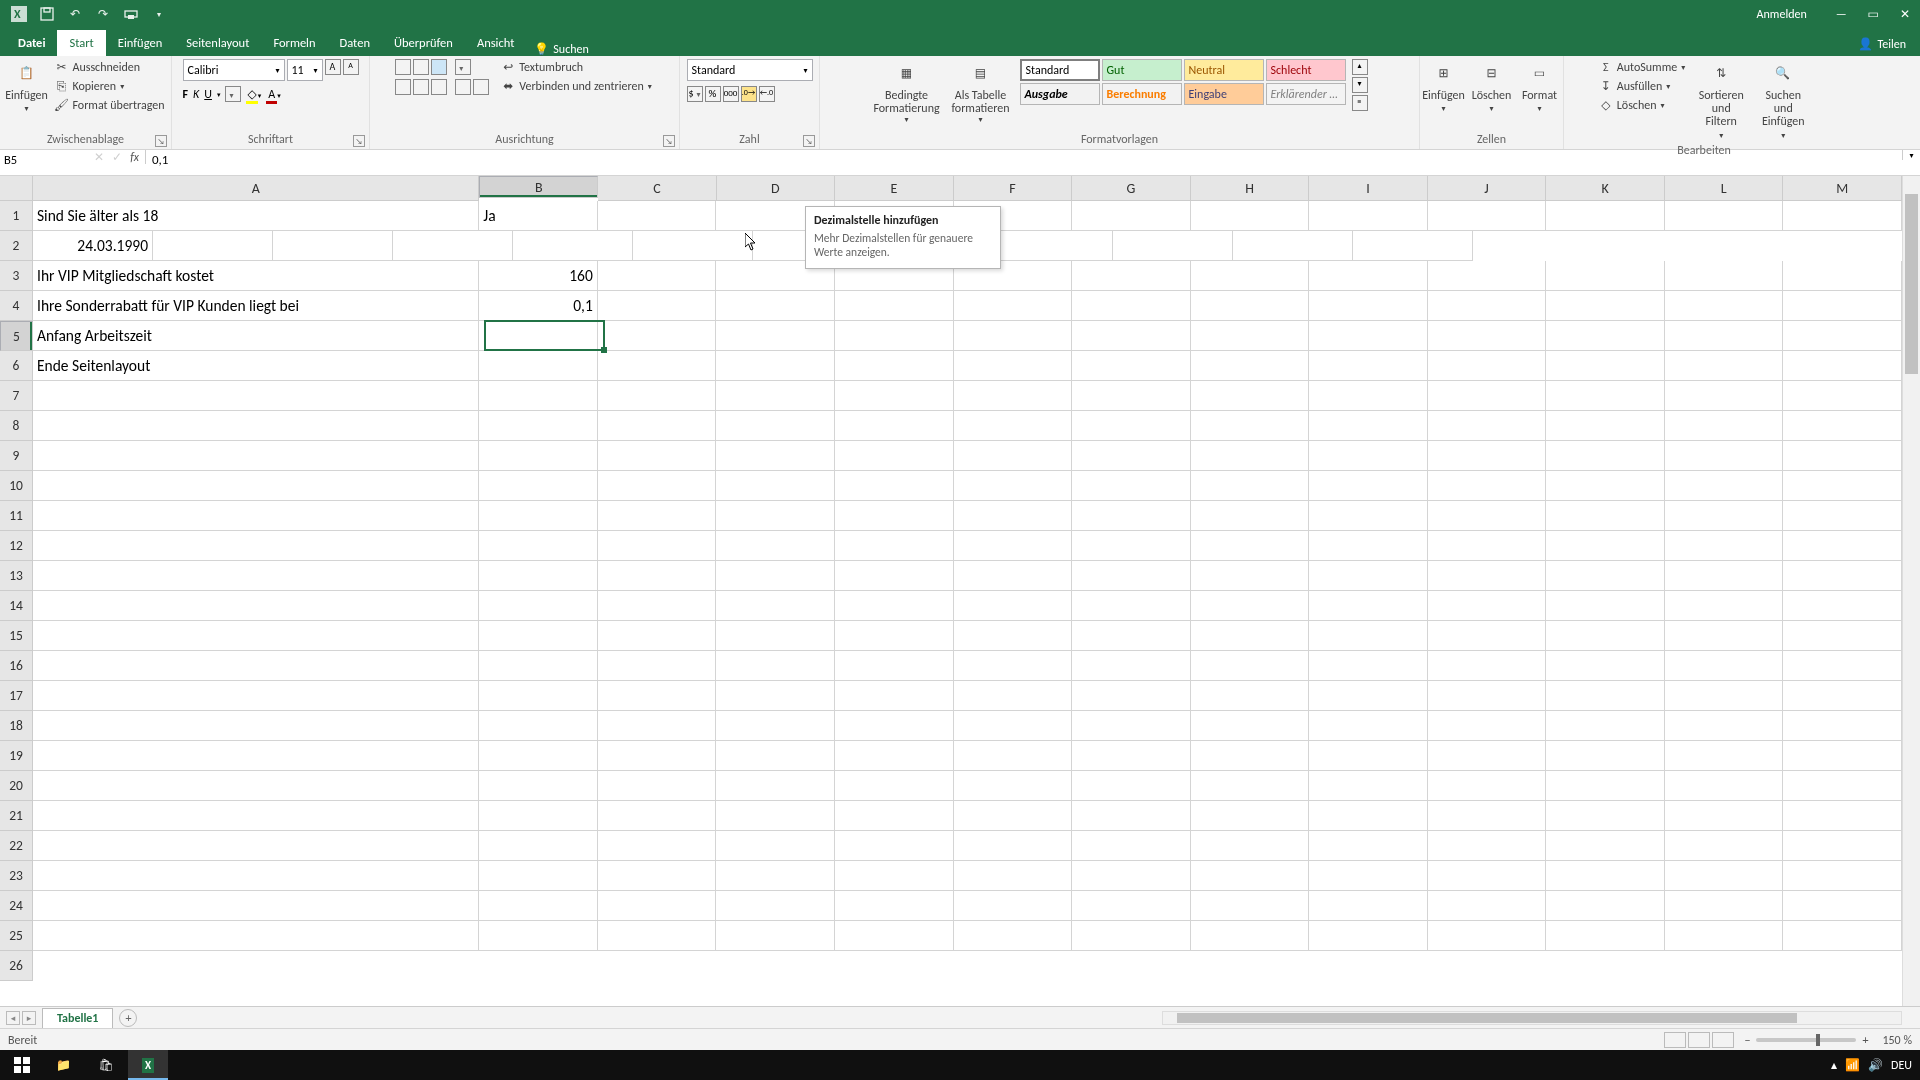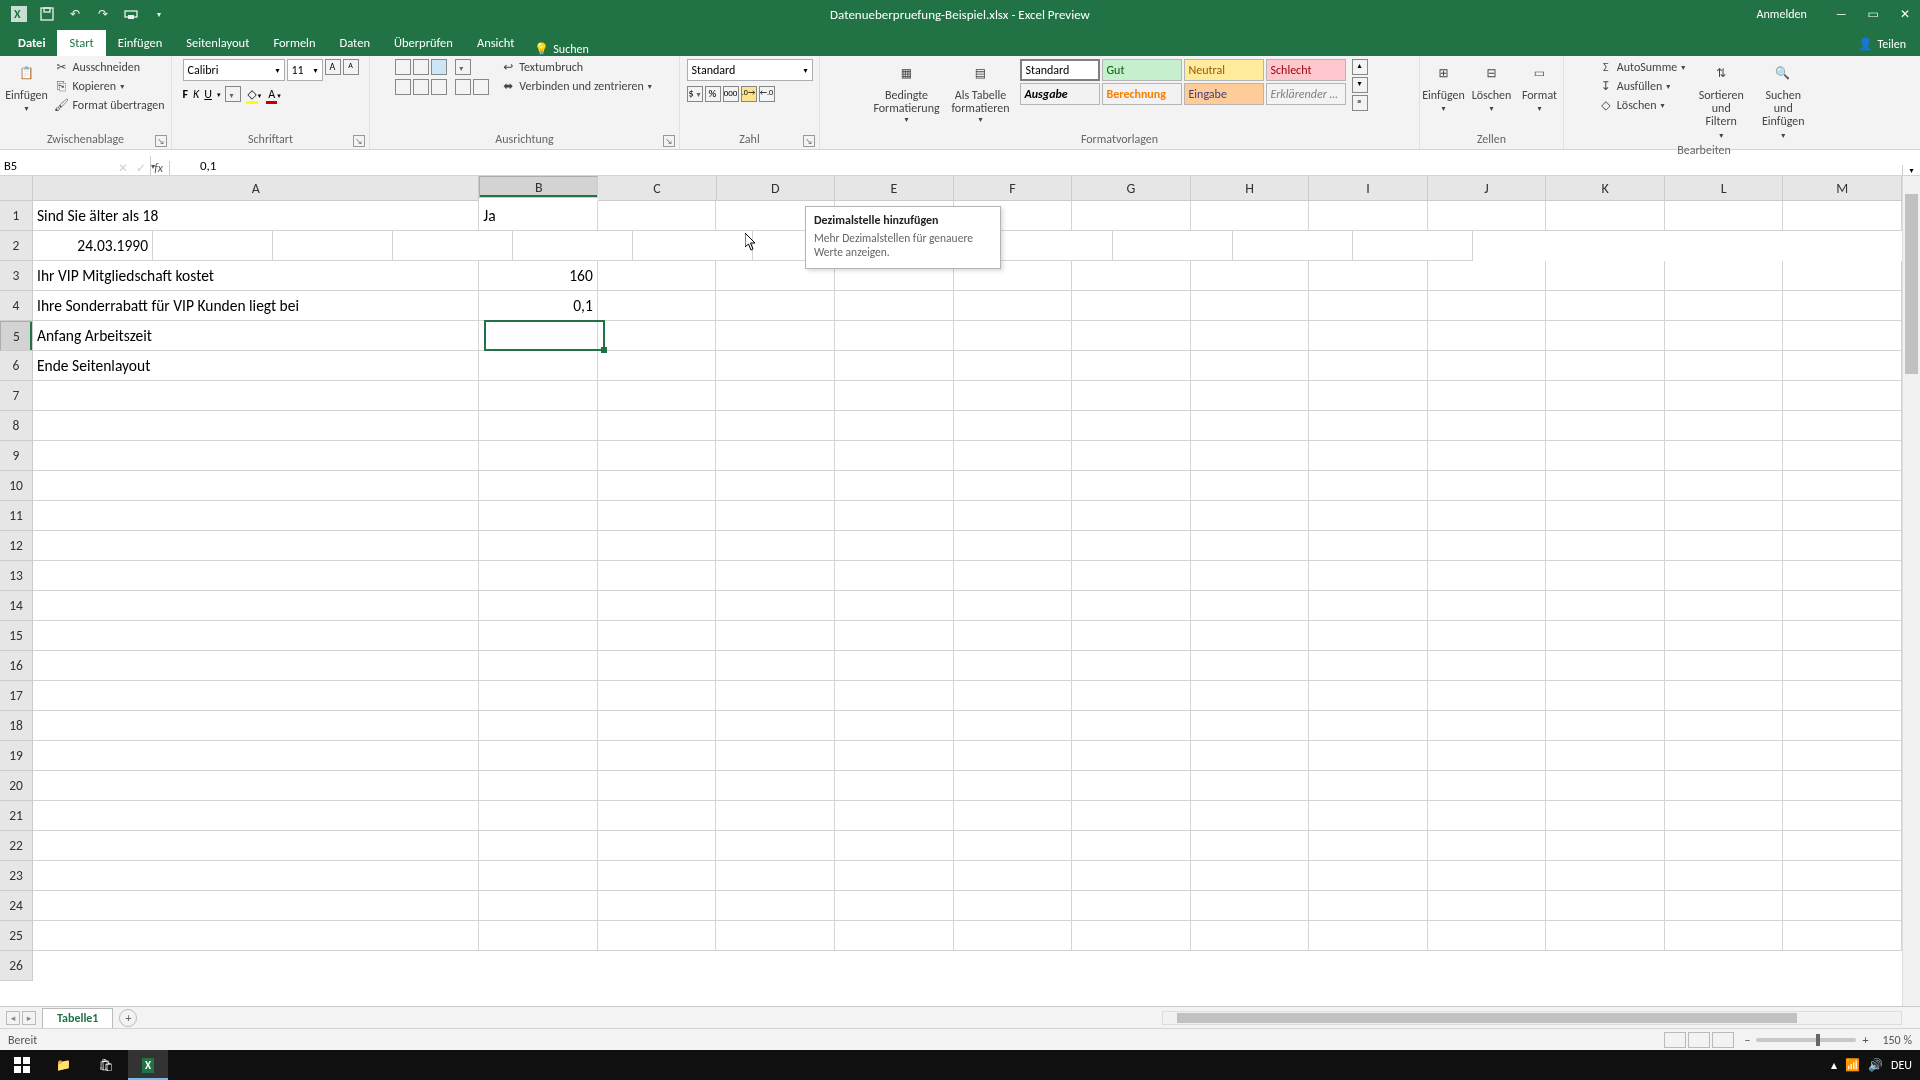--- a/index.html
+++ b/index.html
@@ -32,21 +32,21 @@
 .bigbtn { width:44px; display:flex; flex-direction:column; align-items:center; gap:2px; padding:2px; text-align:center; font-size:11px; line-height:1.1; color:#444;}
 .bigbtn .bicon { width:26px; height:26px; display:flex; align-items:center; justify-content:center; }
 .minirow { display:flex; flex-direction:column; gap:3px; }
 .minirow .item { display:flex; align-items:center; gap:4px; font-size:11.5px; color:#444; padding:1px 2px; white-space:nowrap;}
 .minirow .item .sicon { width:14px; height:14px; display:inline-flex; align-items:center; justify-content:center; }
 .sq { width:16px; height:16px; border:1px solid #888; display:inline-block; }
 .sel { height:22px; border:1px solid #abadb3; background:#fff; font-size:12px; padding:1px 4px; display:flex; align-items:center; justify-content:space-between; }
 .cellstyle { width:80px; height:22px; border:1px solid #b5b5b5; display:flex; align-items:center; padding:0 4px; font-size:12px; overflow:hidden; }
 
 
-.fbar { height:26px; border-bottom:1px solid #d4d4d4; display:flex; align-items:flex-end; background:#fff;gap:24px; }
+.fbar { height:26px; border-bottom:1px solid #d4d4d4; display:flex; align-items:flex-start; background:#fff; }
 .namebox { width:88px; border-right:1px solid #ccc; display:flex;}
 .namebox input { flex:1; border:none; padding:2px 4px; font-size:12.5px; }
 .namebox .dd { width:14px; border-left:1px solid #ccc; display:flex; align-items:center; justify-content:center; font-size:8px; color:#555;}
 .fctrl { border-right:1px solid #ccc; display:flex; align-items:center; padding:0 6px; gap:8px; color:#888;}
 .fx { font-style:italic; color:#555; }
 .finput { flex:1; border:none; padding:2px 6px; font-size:13px; }
 .fbar .expand { width:18px; display:flex; align-items:center; justify-content:center; border-left:1px solid #ccc; font-size:8px;}
 
 
 .tooltip { position:absolute; left:805px; top:206px; width:196px; background:#fff; border:1px solid #b5b5b5; padding:6px 8px 8px; box-shadow:2px 2px 4px rgba(0,0,0,.15); z-index:10;}
@@ -119,21 +119,20 @@
     <span class="icon">↶</span>
     <span class="icon">↷</span>
     <span class="icon">
         <svg width="14" height="12" fill="none" stroke="#fff" stroke-width="1.3">
           <rect x="1" y="3" width="12" height="6"></rect>
           <rect x="4" y="7" width="6" height="4" fill="#fff" stroke="none"></rect>
         </svg>
       </span>
     <span class="icon" style="font-size:8px;">▾</span>
   </div>
-  <div class="title-center">Datenueberpruefung-Beispiel.xlsx - Excel Preview</div>
   <div class="title-right">
     <span class="tbtn signin">Anmelden</span>
     <span class="tbtn">—</span>
     <span class="tbtn">▭</span>
     <span class="tbtn">✕</span>
   </div>
 </div>
 
 <div class="tabs-row">
   <span class="tab file">Datei</span>

